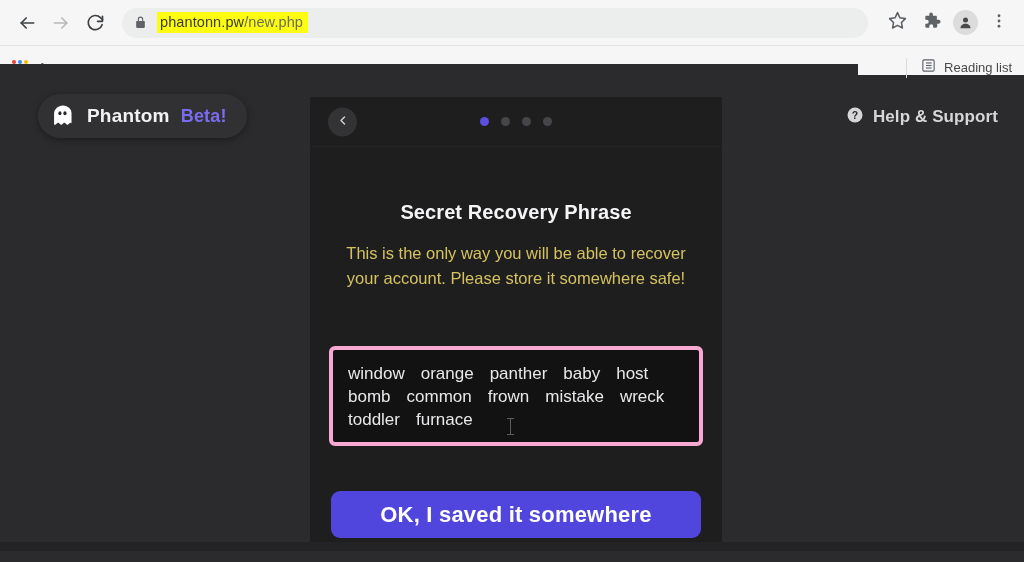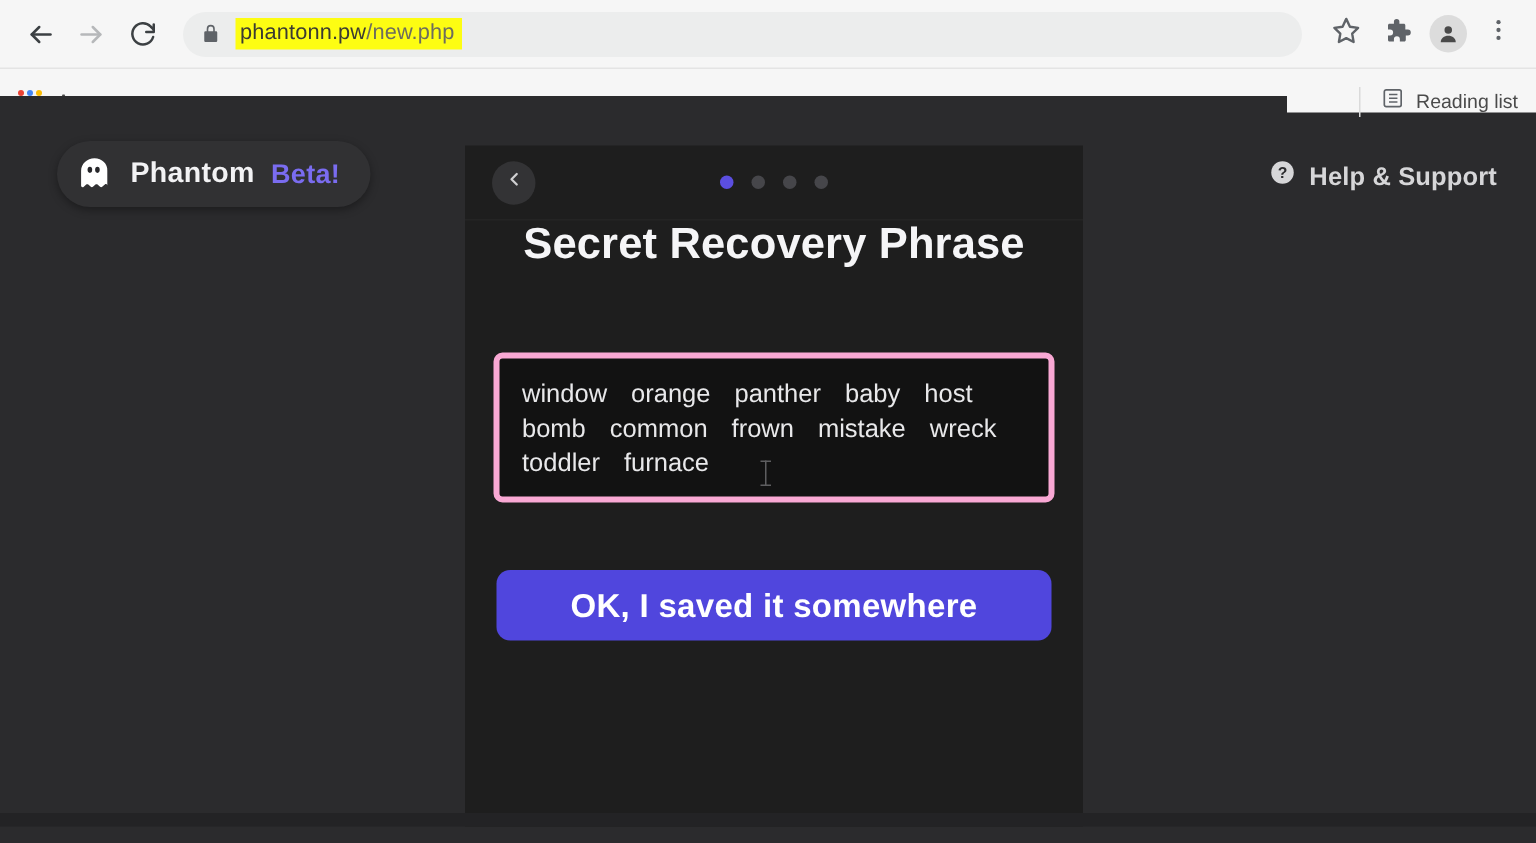--- a/index.html
+++ b/index.html
@@ -114,21 +114,22 @@
     position:absolute; left:18px; top:50%; transform:translateY(-50%);
     width:29px; height:29px; border-radius:50%;
     background:#333335;
     display:flex; align-items:center; justify-content:center;
   }
   .dots{ display:flex; align-items:center; gap:12px; }
   .dot{ width:9px;height:9px;border-radius:50%; background:#46464a; display:block;}
   .dot.active{ background:#5b4ee0; }
 
   .modal-title{
-    font-size:29px; color:#f5f5f7; letter-spacing:.1px;
+    margin-top:54px;
+    font-size:20px; color:#f5f5f7; letter-spacing:.1px;
     text-align:center;
   }
   .modal-warning{
     margin-top:17px; width:372px;
     font-size:16.5px; line-height:25px;
     color:#d4c261; text-align:center;
   }
   .seed-box{
     margin-top:55px;
     width:374px; min-height:92px;
@@ -316,20 +317,21 @@
       <div class="dots">
         <span class="dot active"></span>
         <span class="dot"></span>
         <span class="dot"></span>
         <span class="dot"></span>
       </div>
     </div>
 
     <h1 class="modal-title">Secret Recovery Phrase</h1>
 
+    <p class="modal-warning">This is the only way you will be able to recover your account. Please store it somewhere safe!</p>
 
     <div class="seed-box">
       <div class="seed-words">
         <span class="seed-word">window</span>
         <span class="seed-word">orange</span>
         <span class="seed-word">panther</span>
         <span class="seed-word">baby</span>
         <span class="seed-word">host</span>
         <span class="seed-word">bomb</span>
         <span class="seed-word">common</span>

